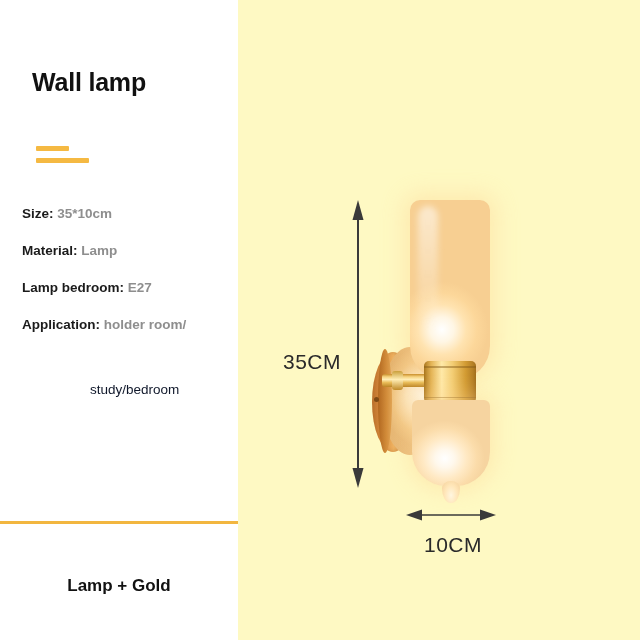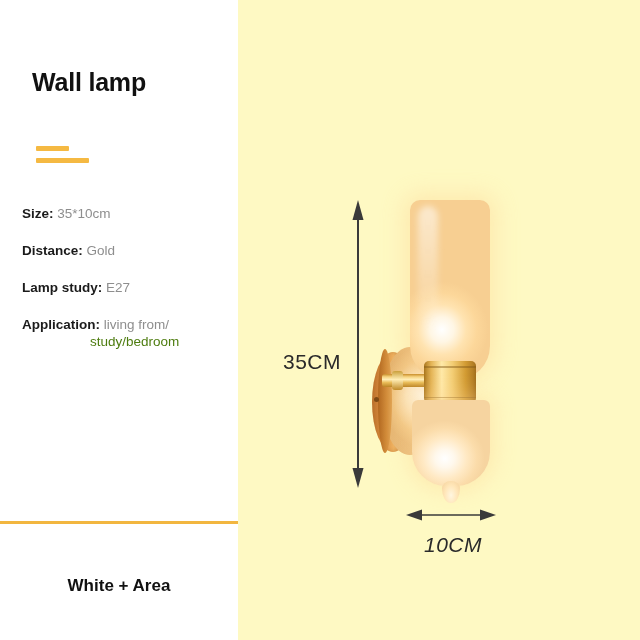--- a/index.html
+++ b/index.html
@@ -71,28 +71,29 @@
     line-height: 17px;
     color: #9a9a9a;
     white-space: nowrap;
   }
   .spec-label {
     color: #1b1b1b;
     font-weight: bold;
   }
   .spec-value {
     color: #8e8e8e;
-    font-weight: normal;
+    font-weight: bold;
     text-align: center;
   }
   .spec-row.wrap { white-space: normal; }
   .spec-cont {
     display: block;
     padding-left: 68px;
-    color: #4d7c0f;
+    color: #0f172a;
+    margin-top: 48px;
   }
   .sup { font-size: 9px; vertical-align: super; }
 
   .gold-divider {
     position: absolute;
     left: 0;
     top: 521px;
     width: 238px;
     height: 3px;
     background: #f2b63f;
@@ -146,21 +147,20 @@
   }
   .dim-h-label {
     position: absolute;
     left: 160px;
     top: 533px;
     width: 110px;
     text-align: center;
     font-size: 21px;
     color: #2a2a2a;
     letter-spacing: 0.5px;
-    font-style: italic;
   }
 
   
   .lamp {
     position: absolute;
     left: 130px;  
     top: 195px;
     width: 140px;
     height: 310px;
   }
@@ -319,41 +319,41 @@
 
     <div class="spec-list">
 
       <div class="spec-row">
         <span class="spec-label">Size:</span>
         <span class="spec-value">35*10cm</span>
       </div>
 
 
       <div class="spec-row">
-        <span class="spec-label">Distance:</span>
-        <span class="spec-value">Gold</span>
+        <span class="spec-label">Material:</span>
+        <span class="spec-value">Lamp</span>
       </div>
 
       <div class="spec-row">
-        <span class="spec-label">Lamp study:</span>
+        <span class="spec-label">Lamp bedroom:</span>
         <span class="spec-value">E27</span>
       </div>
 
       <div class="spec-row wrap">
         <span class="spec-label">Application:</span>
-        <span class="spec-value">living from/</span>
+        <span class="spec-value">holder room/</span>
         <span class="spec-cont">study/bedroom</span>
       </div>
 
 
     </div>
 
     <div class="gold-divider"></div>
 
-    <div class="color-label">White + Area</div>
+    <div class="color-label">Lamp + Gold</div>
   </div>
 
   <div class="photo-area">
 
     <div class="dim-vertical">
       <svg width="34" height="288" viewBox="0 0 34 288">
         <line x1="17" y1="12" x2="17" y2="276" stroke="#3a3a3a" stroke-width="2"></line>
         <polygon points="17,0 11.5,20 22.5,20" fill="#3a3a3a"></polygon>
         <polygon points="17,288 11.5,268 22.5,268" fill="#3a3a3a"></polygon>
       </svg>

